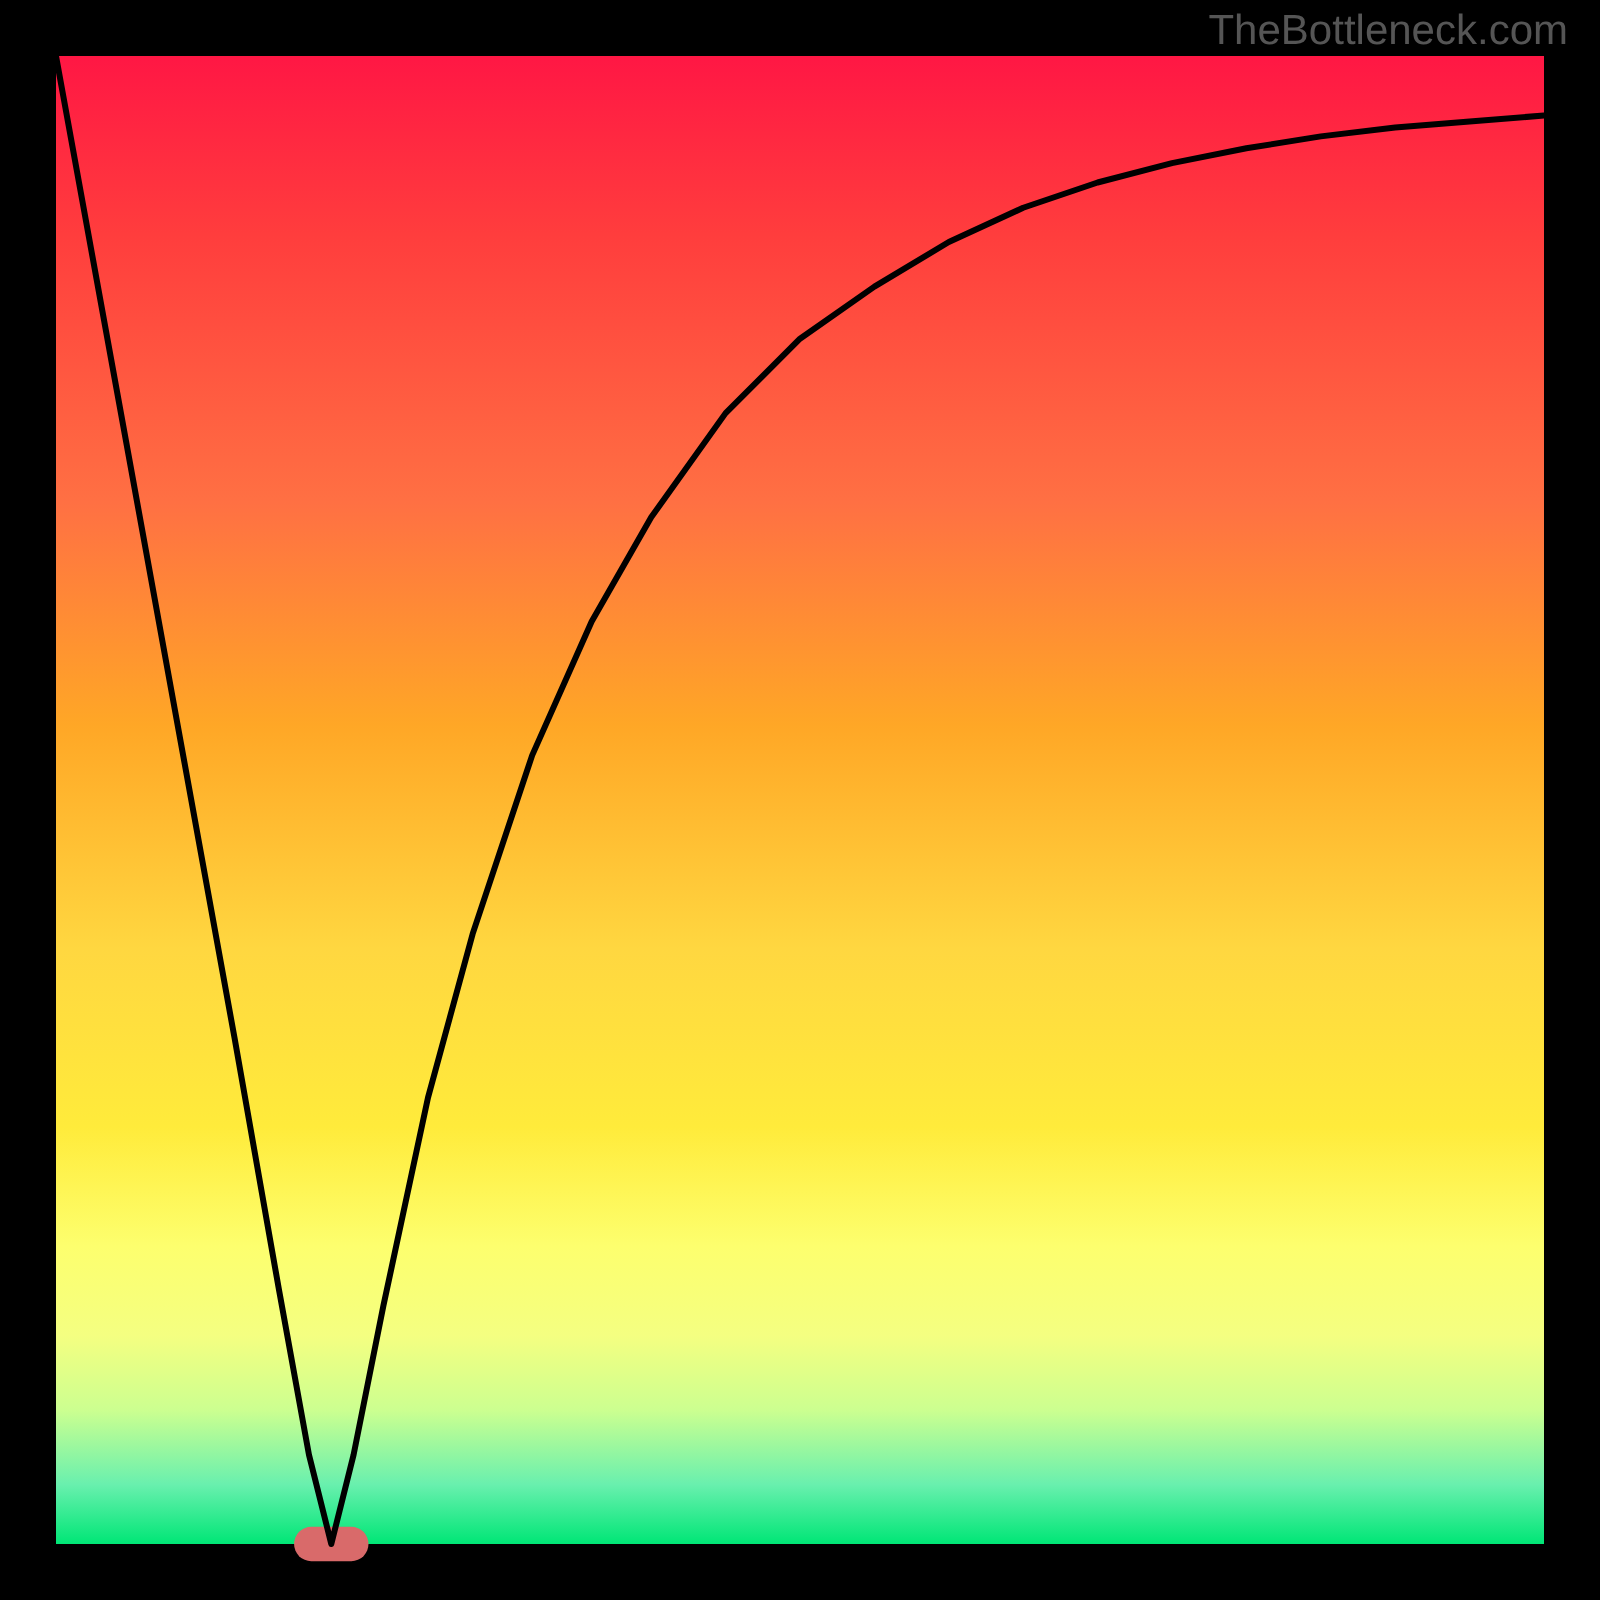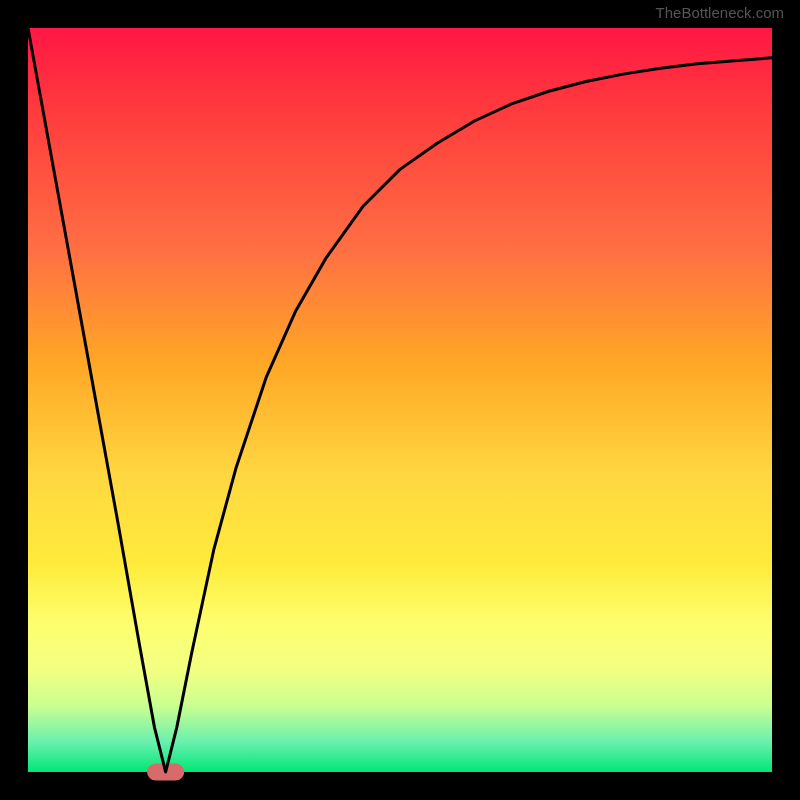--- a/index.html
+++ b/index.html
@@ -10,21 +10,21 @@
   }
   .container {
     width: 800px;
     height: 800px;
     position: relative;
   }
   .watermark {
     position: absolute;
     top: 4px;
     right: 16px;
-    font-size: 15px;
+    font-size: 21px;
     color: #555;
     font-family: Arial, sans-serif;
     z-index: 10;
   }
   svg {
     display: block;
   }
 </style>
 </head>
 <body>

